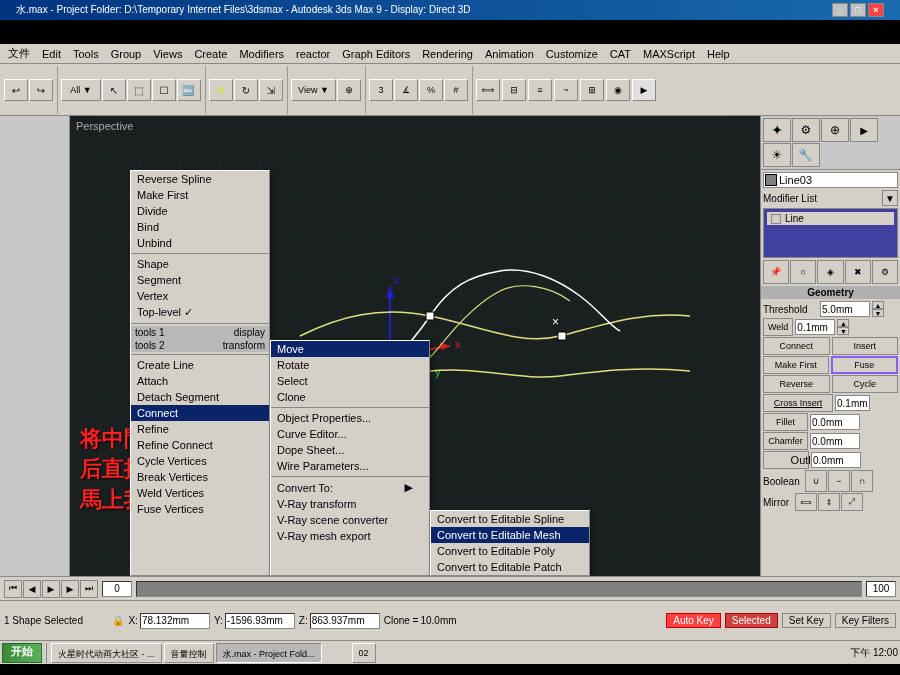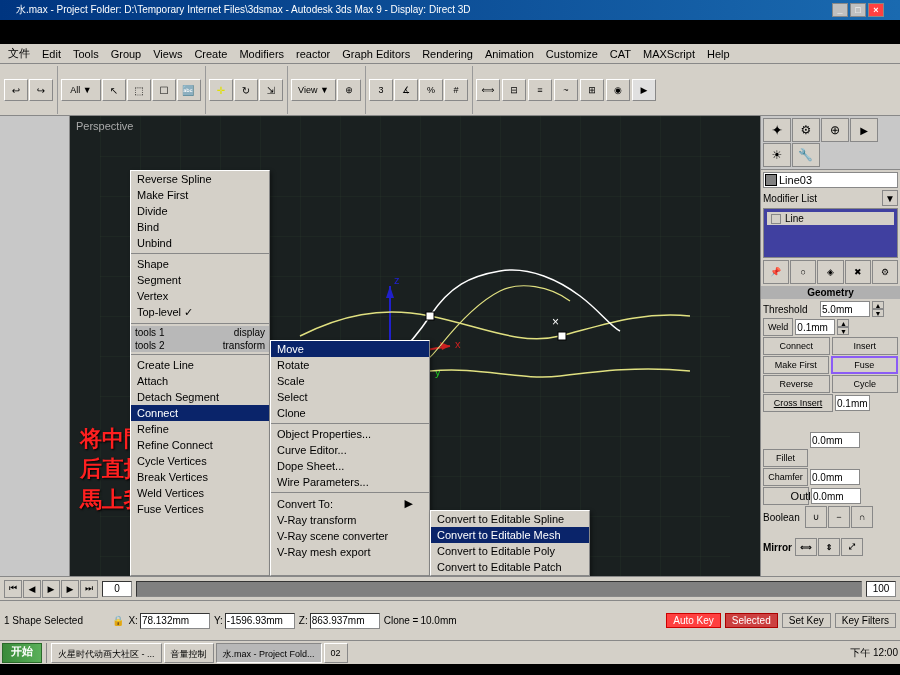--- a/index.html
+++ b/index.html
@@ -411,21 +411,20 @@
         <div class="ctx-item">Refine Connect</div>
         <div class="ctx-item">Cycle Vertices</div>
         <div class="ctx-item">Break Vertices</div>
         <div class="ctx-item">Weld Vertices</div>
         <div class="ctx-item">Fuse Vertices</div>
       </div>
 
       <div class="ctx-menu2" style="margin-top: 170px;">
         <div class="ctx-item highlighted">Move</div>
         <div class="ctx-item">Rotate</div>
-        <div class="ctx-item">Scale</div>
         <div class="ctx-item">Select</div>
         <div class="ctx-item">Clone</div>
         <div class="ctx-separator"></div>
         <div class="ctx-item">Object Properties...</div>
         <div class="ctx-item">Curve Editor...</div>
         <div class="ctx-item">Dope Sheet...</div>
         <div class="ctx-item">Wire Parameters...</div>
         <div class="ctx-separator"></div>
         <div class="ctx-item" style="display:flex;justify-content:space-between;align-items:center;">
           <span>Convert To:</span>
@@ -539,21 +538,21 @@
     </div>
 
     <div style="display:flex;align-items:center;margin:1px 2px;gap:2px;">
       <div style="width:70px;height:18px;background:#d4d0c8;border:1px solid #888;font-size:9px;cursor:pointer;display:flex;align-items:center;justify-content:center;text-decoration:underline;">
         <span>Cross Insert</span>
       </div>
       <input type="text" class="rpanel-field" style="width: 35px;" value="0.1mm">
     </div>
 
     <div style="display:flex;align-items:center;margin:1px 2px;gap:2px;">
-      <div style="width:45px;height:18px;background:#d4d0c8;border:1px solid #888;font-size:9px;cursor:pointer;display:flex;align-items:center;justify-content:center;margin-top:36px;">
+      <div style="width:45px;height:18px;background:#d4d0c8;border:1px solid #888;font-size:9px;cursor:pointer;display:flex;align-items:center;justify-content:center;">
         <span>Fillet</span>
       </div>
       <input type="text" class="rpanel-field" style="width: 50px;" value="0.0mm">
     </div>
 
     <div style="display:flex;align-items:center;margin:1px 2px;gap:2px;">
       <div style="width:45px;height:18px;background:#d4d0c8;border:1px solid #888;font-size:9px;cursor:pointer;display:flex;align-items:center;justify-content:center;">
         <span>Chamfer</span>
       </div>
       <input type="text" class="rpanel-field" style="width: 50px;" value="0.0mm">
@@ -568,21 +567,21 @@
 
     <div style="display:flex;align-items:center;margin:1px 2px;gap:2px;">
       <span style="font-size:10px;width:40px;">Boolean</span>
       <div style="display:flex;gap:1px;">
         <div style="width:22px;height:22px;background:#d4d0c8;border:1px solid #888;font-size:9px;cursor:pointer;display:flex;align-items:center;justify-content:center;">∪</div>
         <div style="width:22px;height:22px;background:#d4d0c8;border:1px solid #888;font-size:9px;cursor:pointer;display:flex;align-items:center;justify-content:center;">−</div>
         <div style="width:22px;height:22px;background:#d4d0c8;border:1px solid #888;font-size:9px;cursor:pointer;display:flex;align-items:center;justify-content:center;">∩</div>
       </div>
     </div>
 
-    <div style="display:flex;align-items:center;margin:10px 2px;gap:2px;font-weight:bold;">
+    <div style="display:flex;align-items:center;margin:1px 2px;gap:2px;">
       <span style="font-size:10px;width:30px;">Mirror</span>
       <div style="display:flex;gap:1px;">
         <div style="width:22px;height:18px;background:#d4d0c8;border:1px solid #888;font-size:8px;cursor:pointer;display:flex;align-items:center;justify-content:center;">⟺</div>
         <div style="width:22px;height:18px;background:#d4d0c8;border:1px solid #888;font-size:8px;cursor:pointer;display:flex;align-items:center;justify-content:center;">⇕</div>
         <div style="width:22px;height:18px;background:#d4d0c8;border:1px solid #888;font-size:8px;cursor:pointer;display:flex;align-items:center;justify-content:center;">⤢</div>
       </div>
     </div>
   </div>
 </div>
 
@@ -645,21 +644,21 @@
   <div style="display:flex;gap:2px;flex:1;overflow:hidden;">
     <div class="task-btn" style="font-size:9px;">
       <span>火星时代动画大社区 - ...</span>
     </div>
     <div class="task-btn" style="font-size:9px;">
       <span>音量控制</span>
     </div>
     <div class="task-btn active" style="font-size:9px;">
       <span>水.max - Project Fold...</span>
     </div>
-    <div class="task-btn" style="font-size:9px;">
+    <div class="task-btn" style="font-size:9px;margin-left:28px;">
       <span>02</span>
     </div>
   </div>
 
   <div class="taskbar-right">
     <span>下午 12:00</span>
   </div>
 </div>
 
 </body></html>

